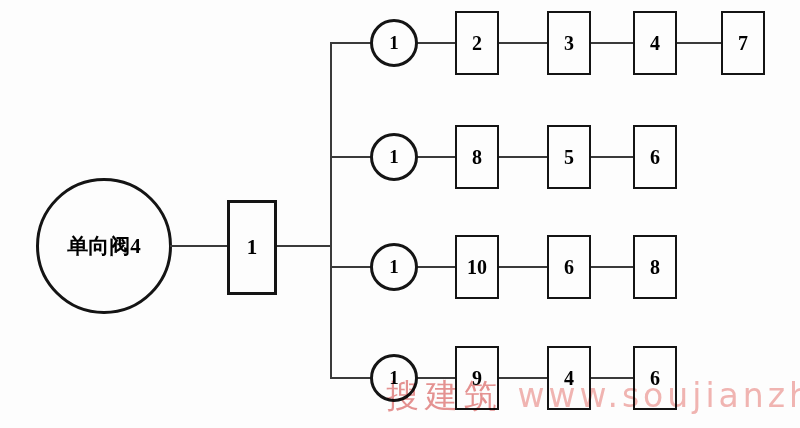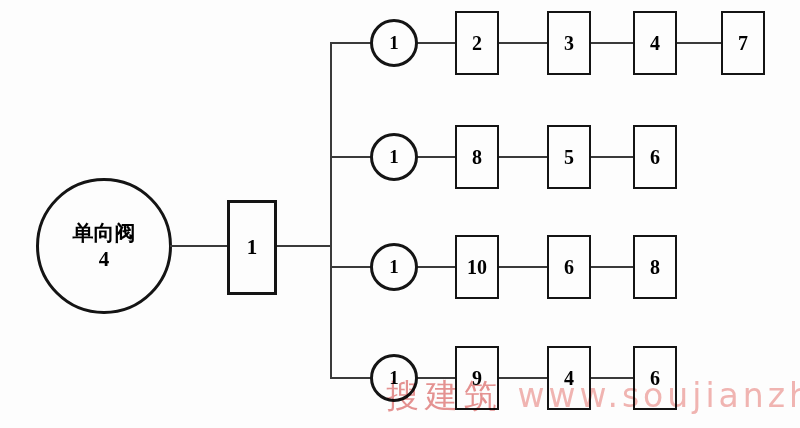--- a/index.html
+++ b/index.html
@@ -26,21 +26,21 @@
   }
   .box{
     position:absolute;
     border:2.5px solid var(--border,#141414);
     background:#fdfdfd;
     box-sizing:border-box;
     display:flex;align-items:center;justify-content:center;
   }
   .source-circle{
     left:36px;top:178px;width:136px;height:136px;
-    flex-direction:column;
+    flex-direction:row;
     font-size:21px;font-weight:bold;line-height:1.25;
     text-align:center;
   }
   .main-box{
     left:227px;top:200px;width:50px;height:95px;
     border-width:3px;
     font-size:21px;font-weight:bold;
   }
   .branch-circle{
     width:48px;height:48px;left:370px;

